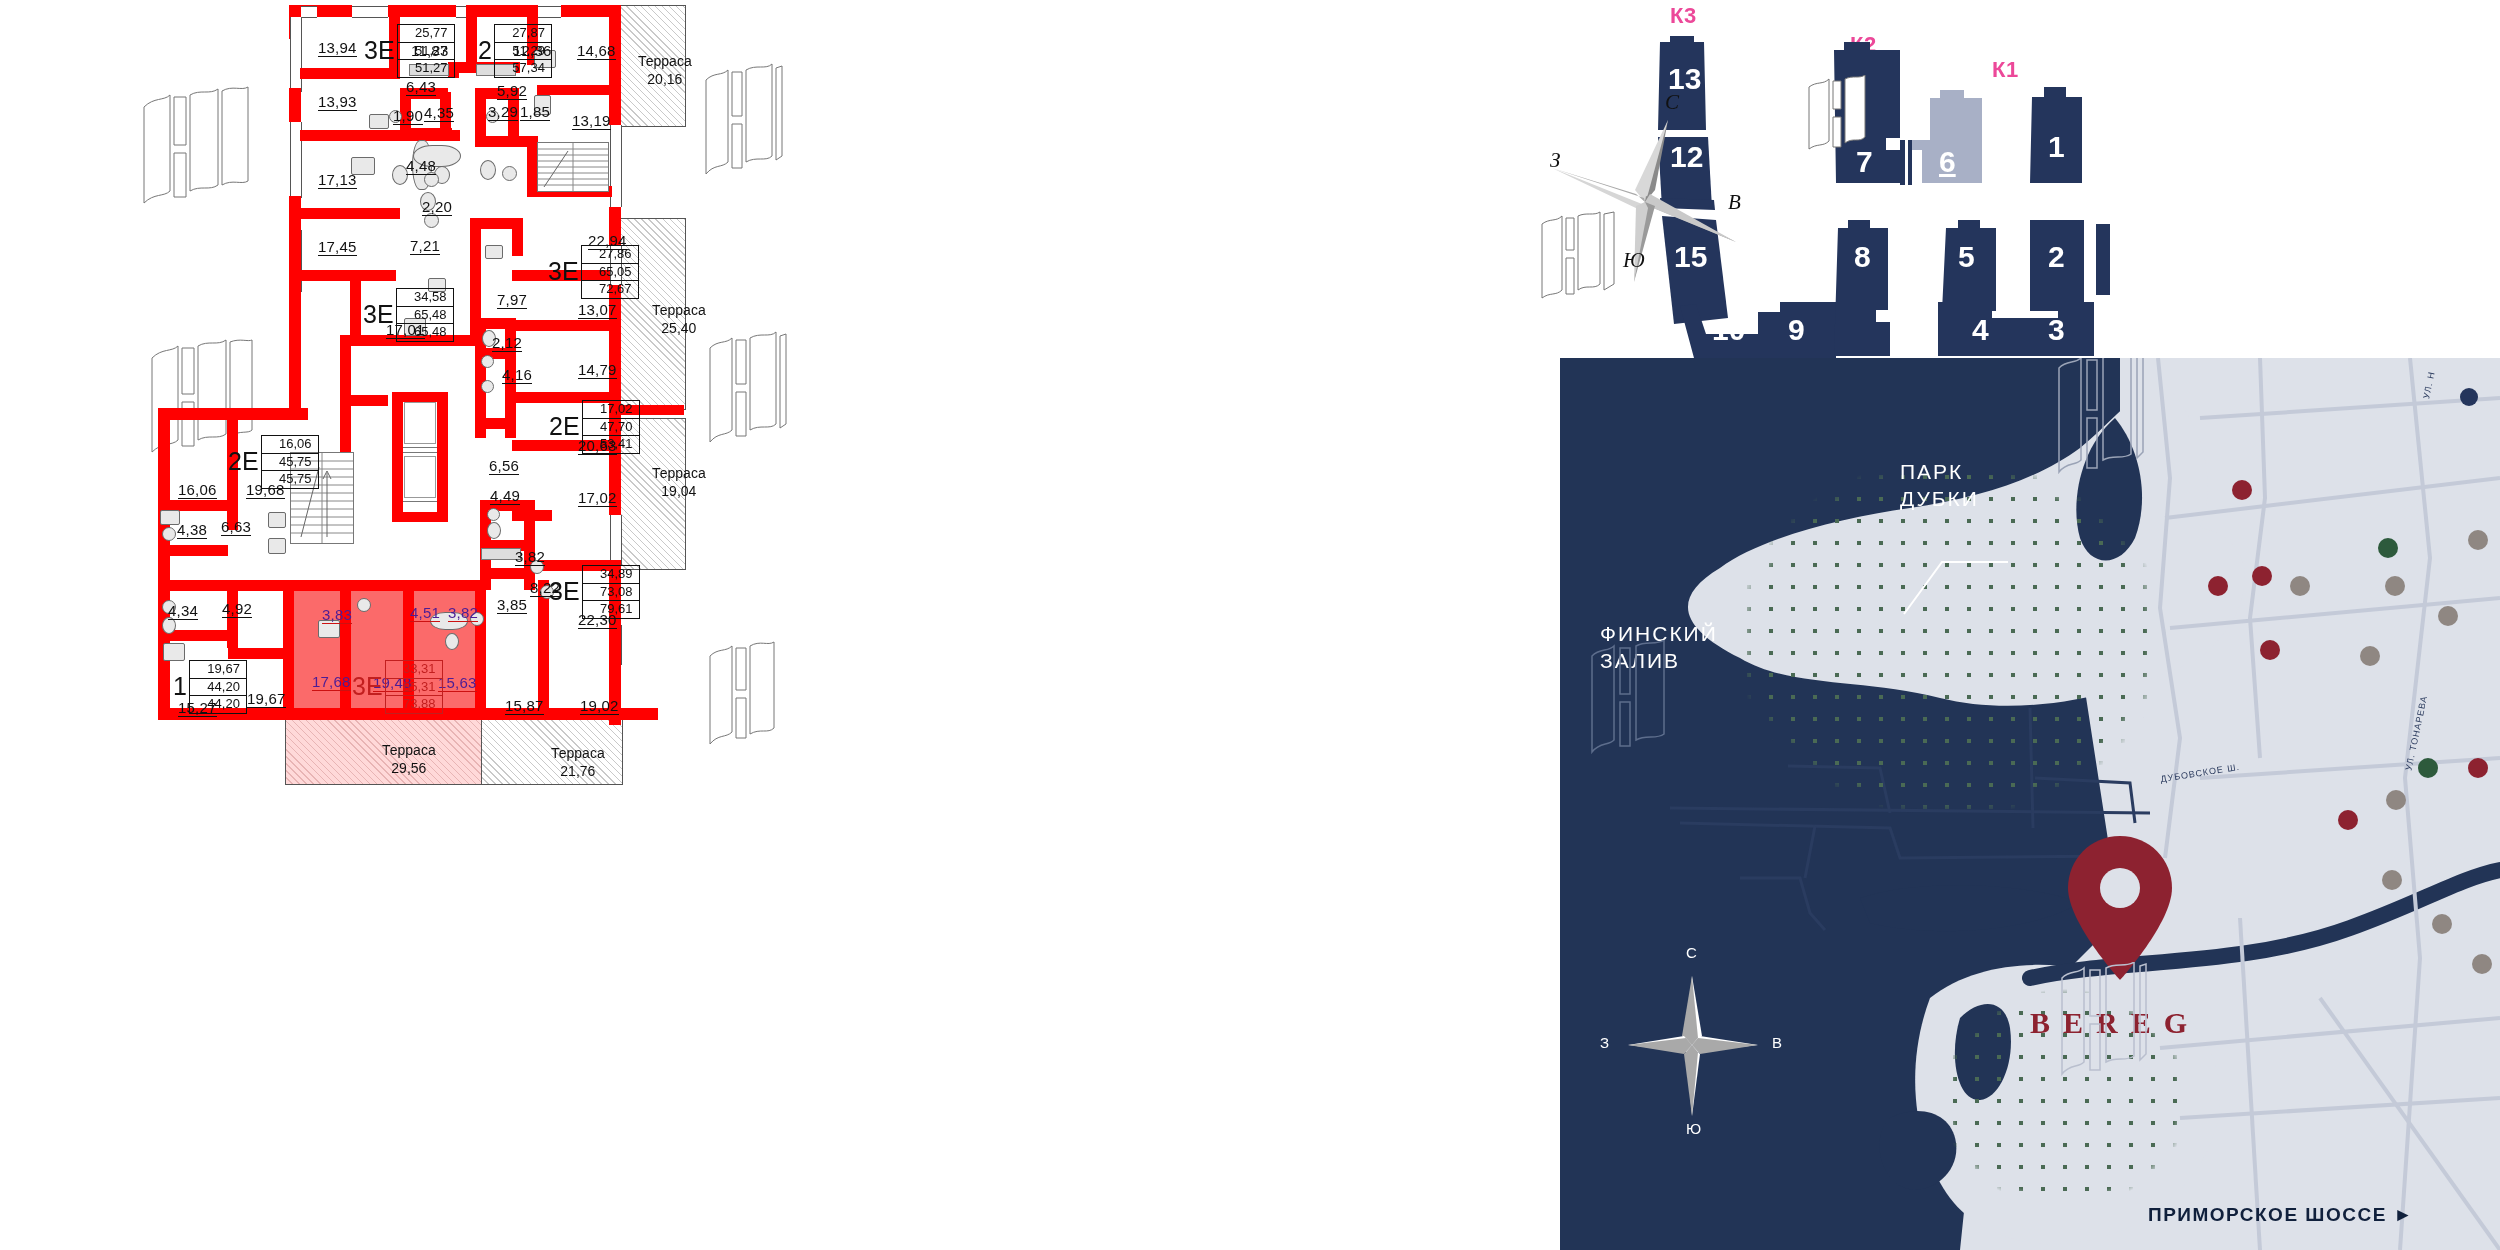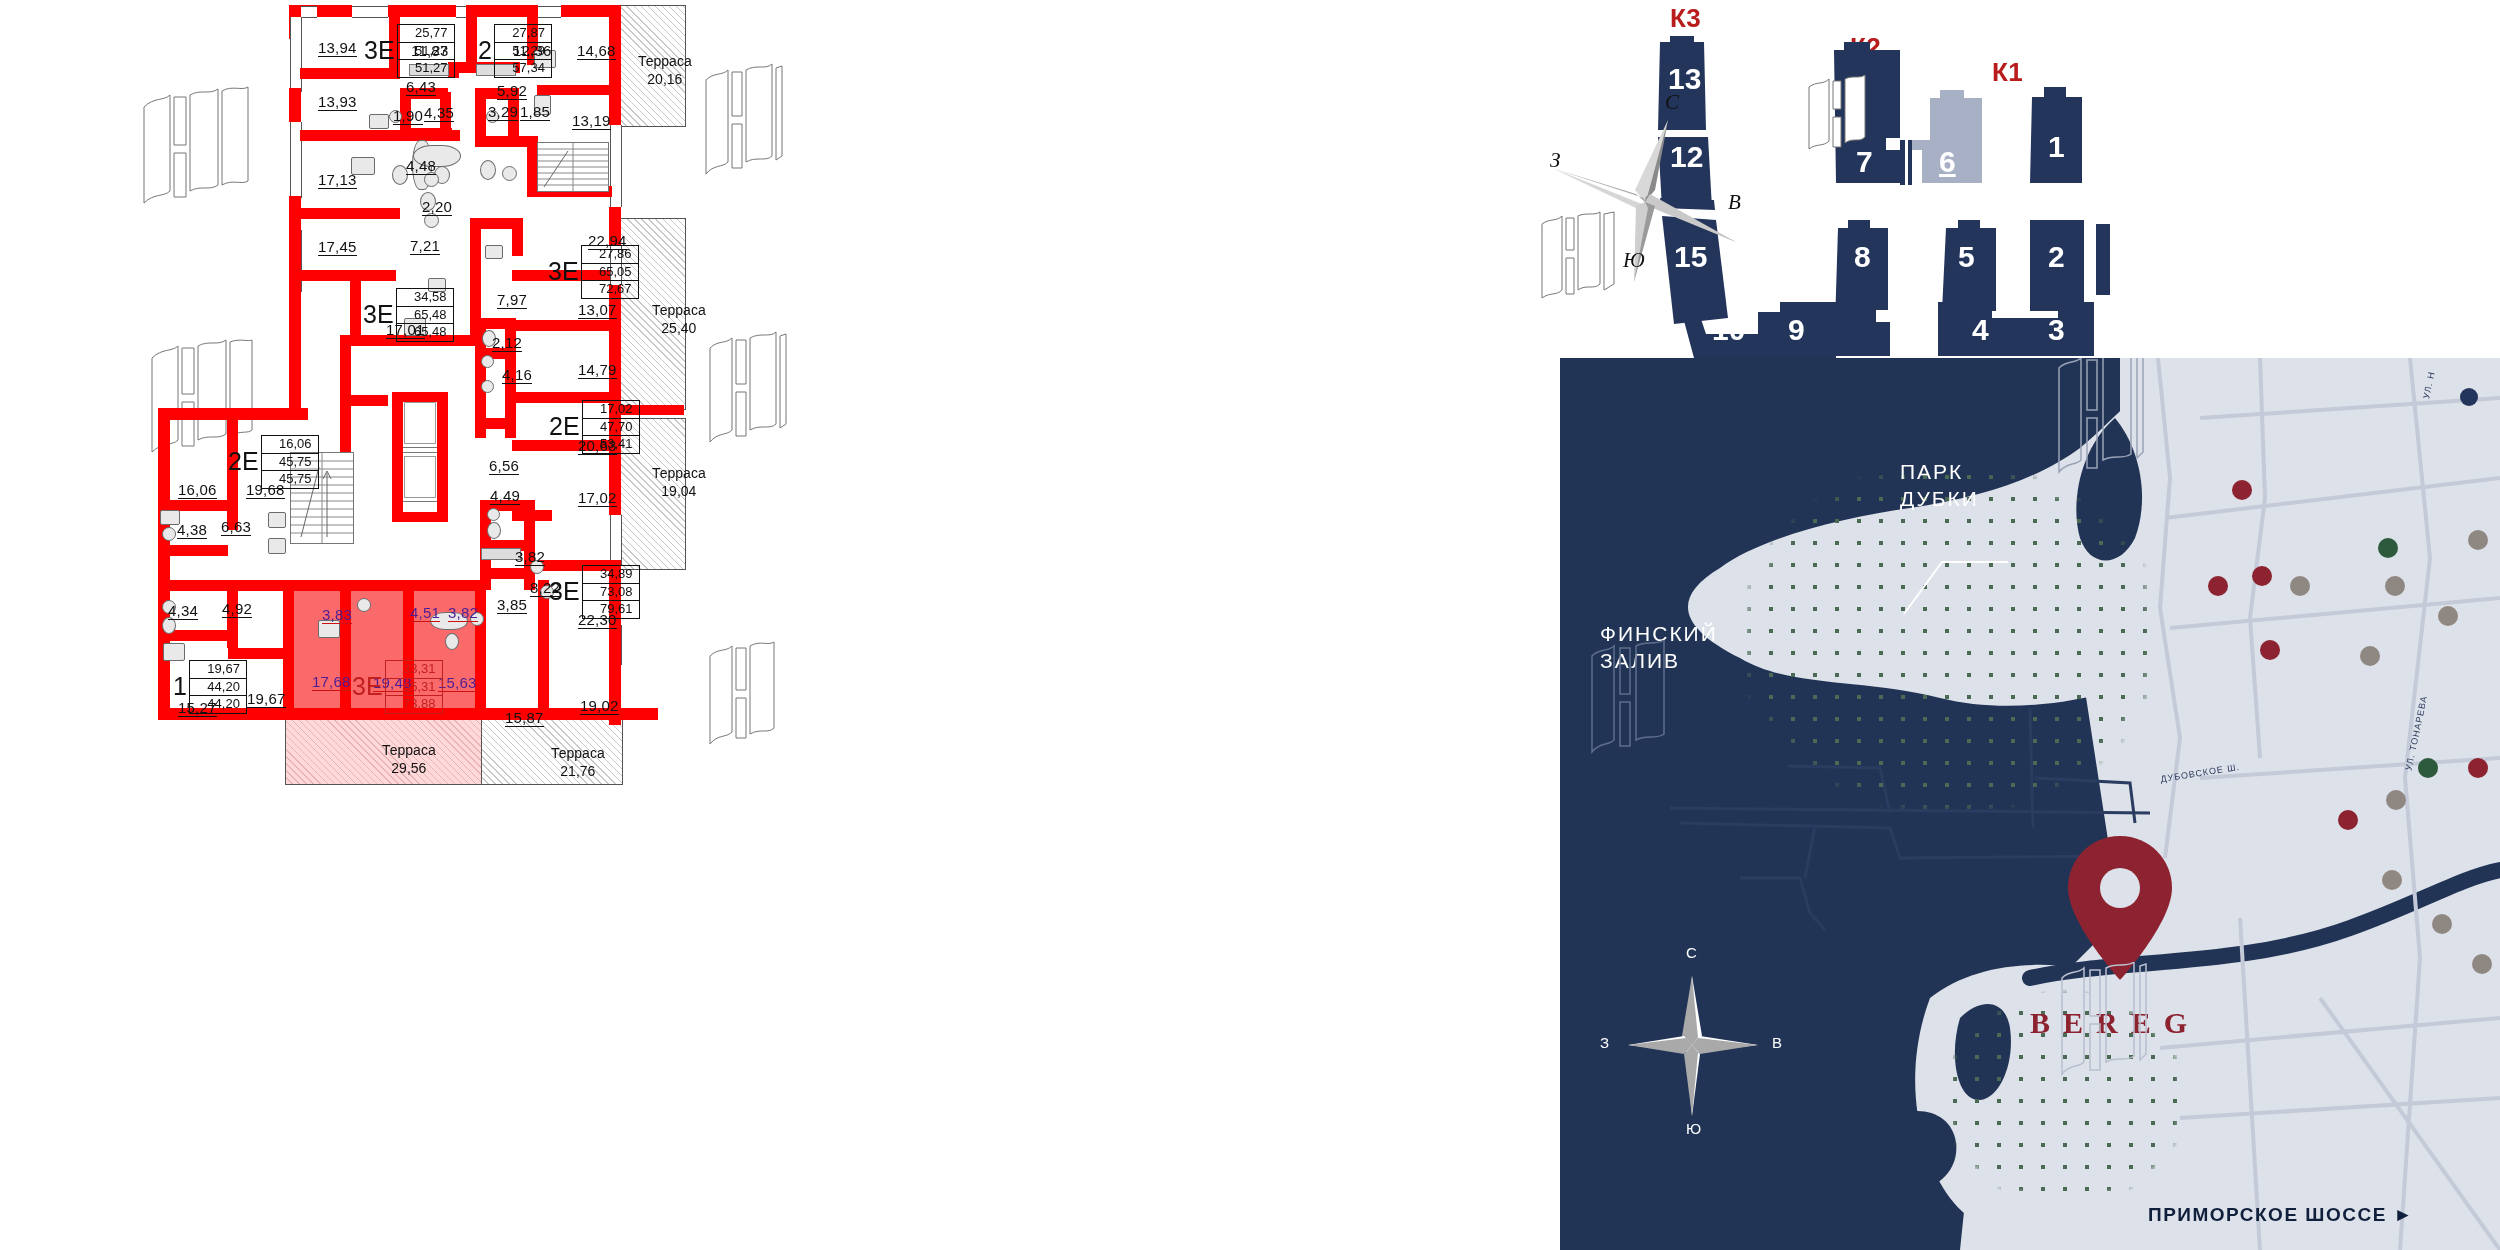--- a/index.html
+++ b/index.html
@@ -43,21 +43,21 @@
 
   
   .facade{position:absolute;}
 
   
   #right{position:absolute;left:1560px;top:0;width:940px;height:1250px;background:#fff;}
   .bld{position:absolute;background:#24355c;}
   .bldnum{position:absolute;color:#ffffff;font-size:30px;font-weight:700;
           font-family:"Liberation Sans",sans-serif;}
   .bldnum.u{text-decoration:underline;}
-  .klabel{position:absolute;color:#b91c1c;font-size:26px;font-weight:700;letter-spacing:.5px;}
+  .klabel{position:absolute;color:#ec4899;font-size:22px;font-weight:700;letter-spacing:.5px;}
   .compass{position:absolute;}
   .cdir{position:absolute;font-size:21px;font-style:italic;color:#111;font-family:"Liberation Serif",serif;}
 
   
   #map{position:absolute;left:1560px;top:570px;width:940px;height:680px;background:#223456;overflow:hidden;}
   .mlabel{position:absolute;color:#fff;font-size:19px;letter-spacing:2px;line-height:1.3;font-family:"Liberation Sans",sans-serif;}
   .mroad{position:absolute;color:#2b3b5e;font-size:9px;letter-spacing:1px;}
   .dot{position:absolute;border-radius:50%;}
   .bereg{position:absolute;color:#8d2230;font-size:30px;letter-spacing:13px;font-weight:700;font-family:"Liberation Serif",serif;}
   .cdir2{position:absolute;color:#fff;font-size:15px;}
@@ -322,21 +322,21 @@
         <div class="area" style="left: 497px; top: 597px;">3,85</div>
         <div class="area" style="left: 386px; top: 322px;">17,01</div>
         <div class="area" style="left: 246px; top: 482px;">19,68</div>
         <div class="area" style="left: 178px; top: 482px;">16,06</div>
         <div class="area" style="left: 177px; top: 522px;">4,38</div>
         <div class="area" style="left: 221px; top: 519px;">6,63</div>
         <div class="area" style="left: 168px; top: 603px;">4,34</div>
         <div class="area" style="left: 222px; top: 601px;">4,92</div>
         <div class="area" style="left: 178px; top: 700px;">15,27</div>
         <div class="area" style="left: 247px; top: 691px;">19,67</div>
-        <div class="area" style="left: 505px; top: 698px; margin-top: 12px;">15,87</div>
+        <div class="area" style="left: 505px; top: 698px;">15,87</div>
         <div class="area" style="left: 580px; top: 698px;">19,02</div>
         <div class="area red" style="left: 322px; top: 607px;">3,83</div>
         <div class="area red" style="left: 410px; top: 605px;">4,51</div>
         <div class="area red" style="left: 448px; top: 605px;">3,82</div>
         <div class="area red" style="left: 312px; top: 674px;">17,68</div>
         <div class="area red" style="left: 373px; top: 675px;">19,48</div>
         <div class="area red" style="left: 438px; top: 675px;">15,63</div>
       </div>
 
     <div id="terrace-labels">

